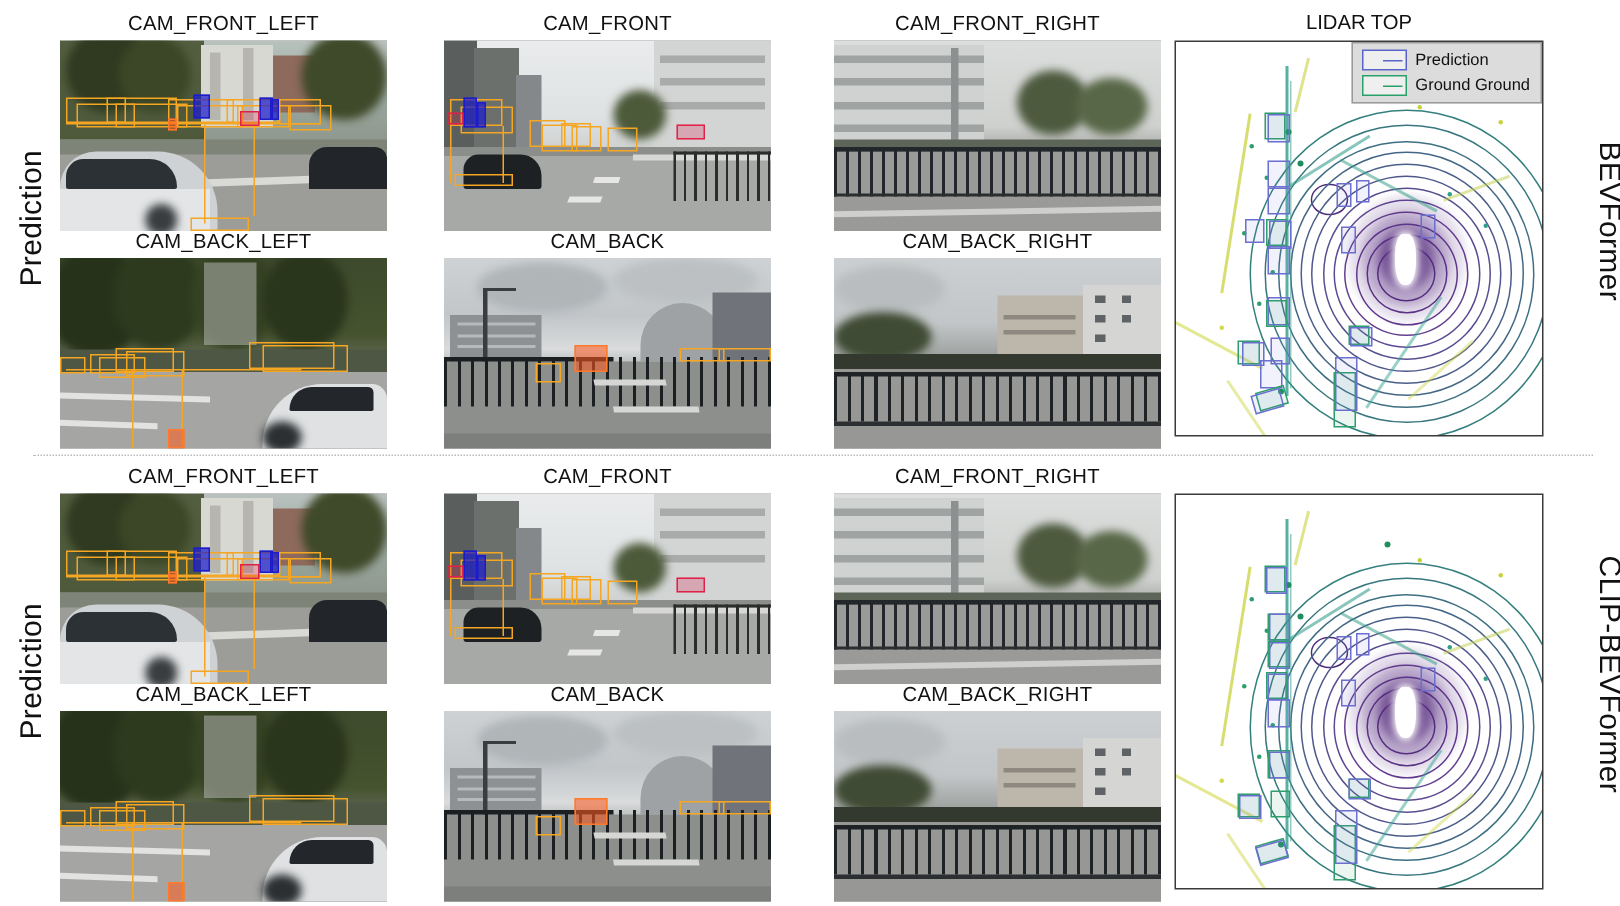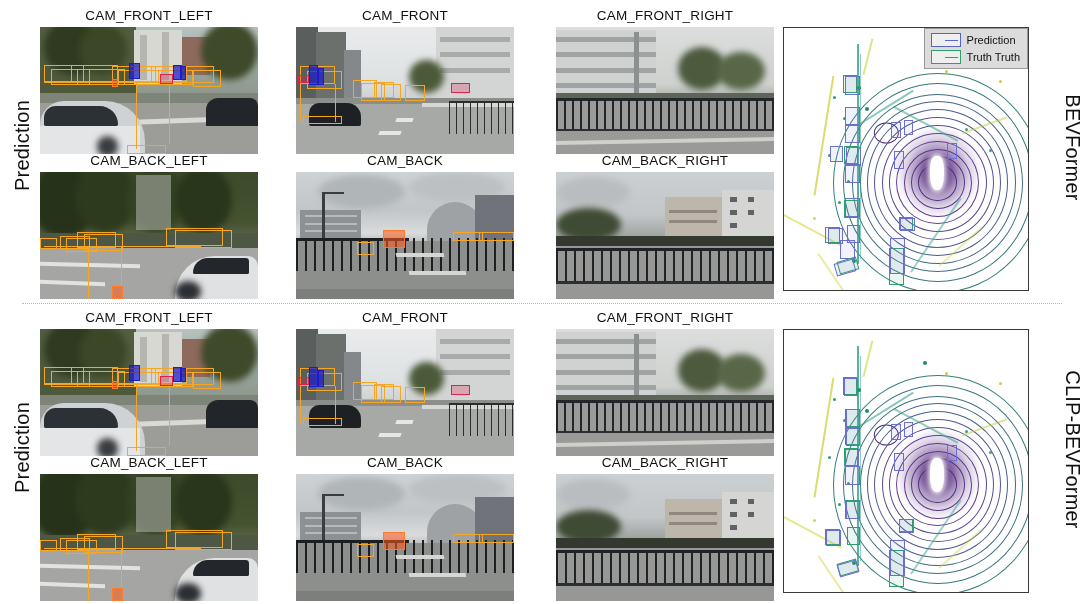--- a/index.html
+++ b/index.html
@@ -299,20 +299,21 @@
           <div class="rect" style="left:0;top:50%;width:100%;height:10%;background:#33392f;"></div>
           <div class="rect" style="left:0;top:58%;width:100%;height:42%;background:#979895;"></div>
           <div class="rect" style="left:0;top:60%;width:100%;height:26%;background:repeating-linear-gradient(90deg,#1f2326 0 2px,transparent 2px 9px);"></div>
           <div class="rect" style="left:0;top:60%;width:100%;height:2%;background:#1f2326;"></div>
           <div class="rect" style="left:0;top:86%;width:100%;height:2%;background:#2c2f32;"></div>
         </div>
       </div>
     </div>
 
     <div class="lidar" style="left:783px;top:27px;width:246px;height:264px;">
+      <div class="lidar-title">LIDAR TOP</div>
       <div class="lidar-frame">
 
         <div class="pt" style="left:47%;top:42%;width:1px;height:1px;"></div>
 
         <div class="ring" style="left:42%;top:40%;width:10%;height:8%;border:1px solid #4d2d7a;transform:translate(-50%,-50%);"></div>
         <div class="ring" style="left:55%;top:52%;width:16%;height:14%;border:1px solid #532f80;"></div>
         <div class="ring" style="left:52%;top:49%;width:22%;height:20%;border:1px solid #5a3487;"></div>
         <div class="ring" style="left:49%;top:46%;width:28%;height:26%;border:1px solid #5f3a8d;"></div>
         <div class="ring" style="left:46%;top:43%;width:34%;height:32%;border:1px solid #64408f;"></div>
         <div class="ring" style="left:43%;top:40%;width:40%;height:38%;border:1px solid #5d4893;"></div>
@@ -383,21 +384,21 @@
         <div class="lbx p" style="left:43.5%;top:80%;width:6%;height:14%;"></div>
         <div class="lbx p" style="left:67%;top:44%;width:4%;height:6%;"></div>
 
         <div class="legend">
           <div class="legend-row">
             <span class="legend-swatch pred"></span>
             <span class="legend-text">Prediction</span>
           </div>
           <div class="legend-row">
             <span class="legend-swatch gt"></span>
-            <span class="legend-text">Truth Truth</span>
+            <span class="legend-text">Ground Ground</span>
           </div>
         </div>
 
       </div>
     </div>
   </div>
 
   <div class="divider" style="top:303px;"></div>
 
   <div class="row-block r2">

